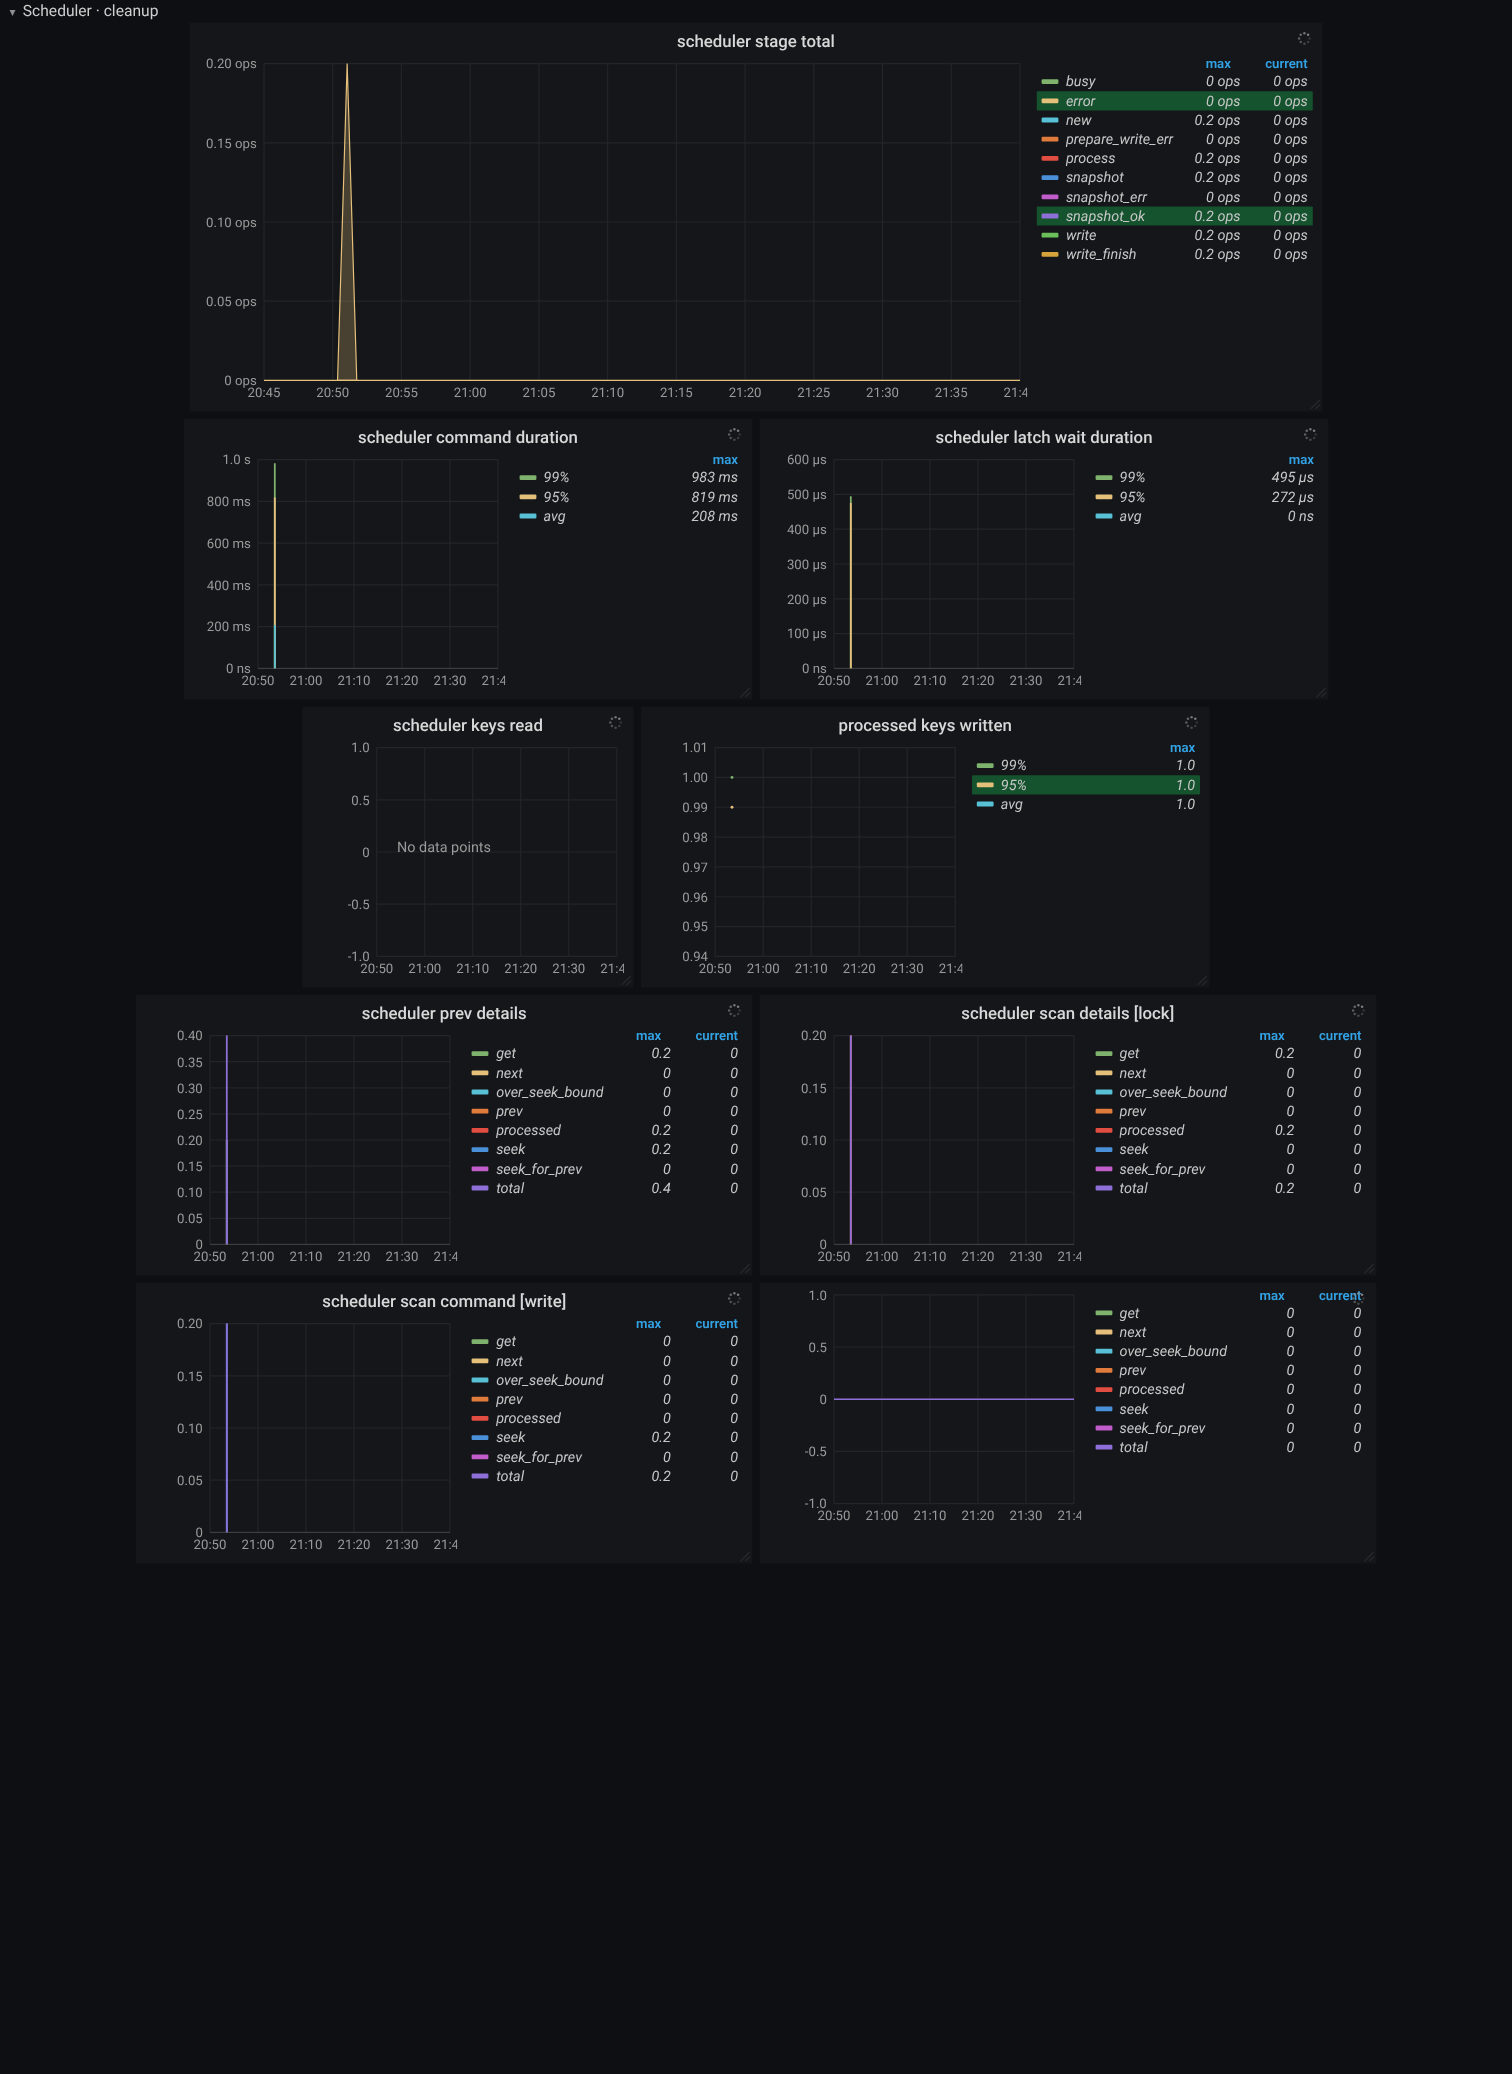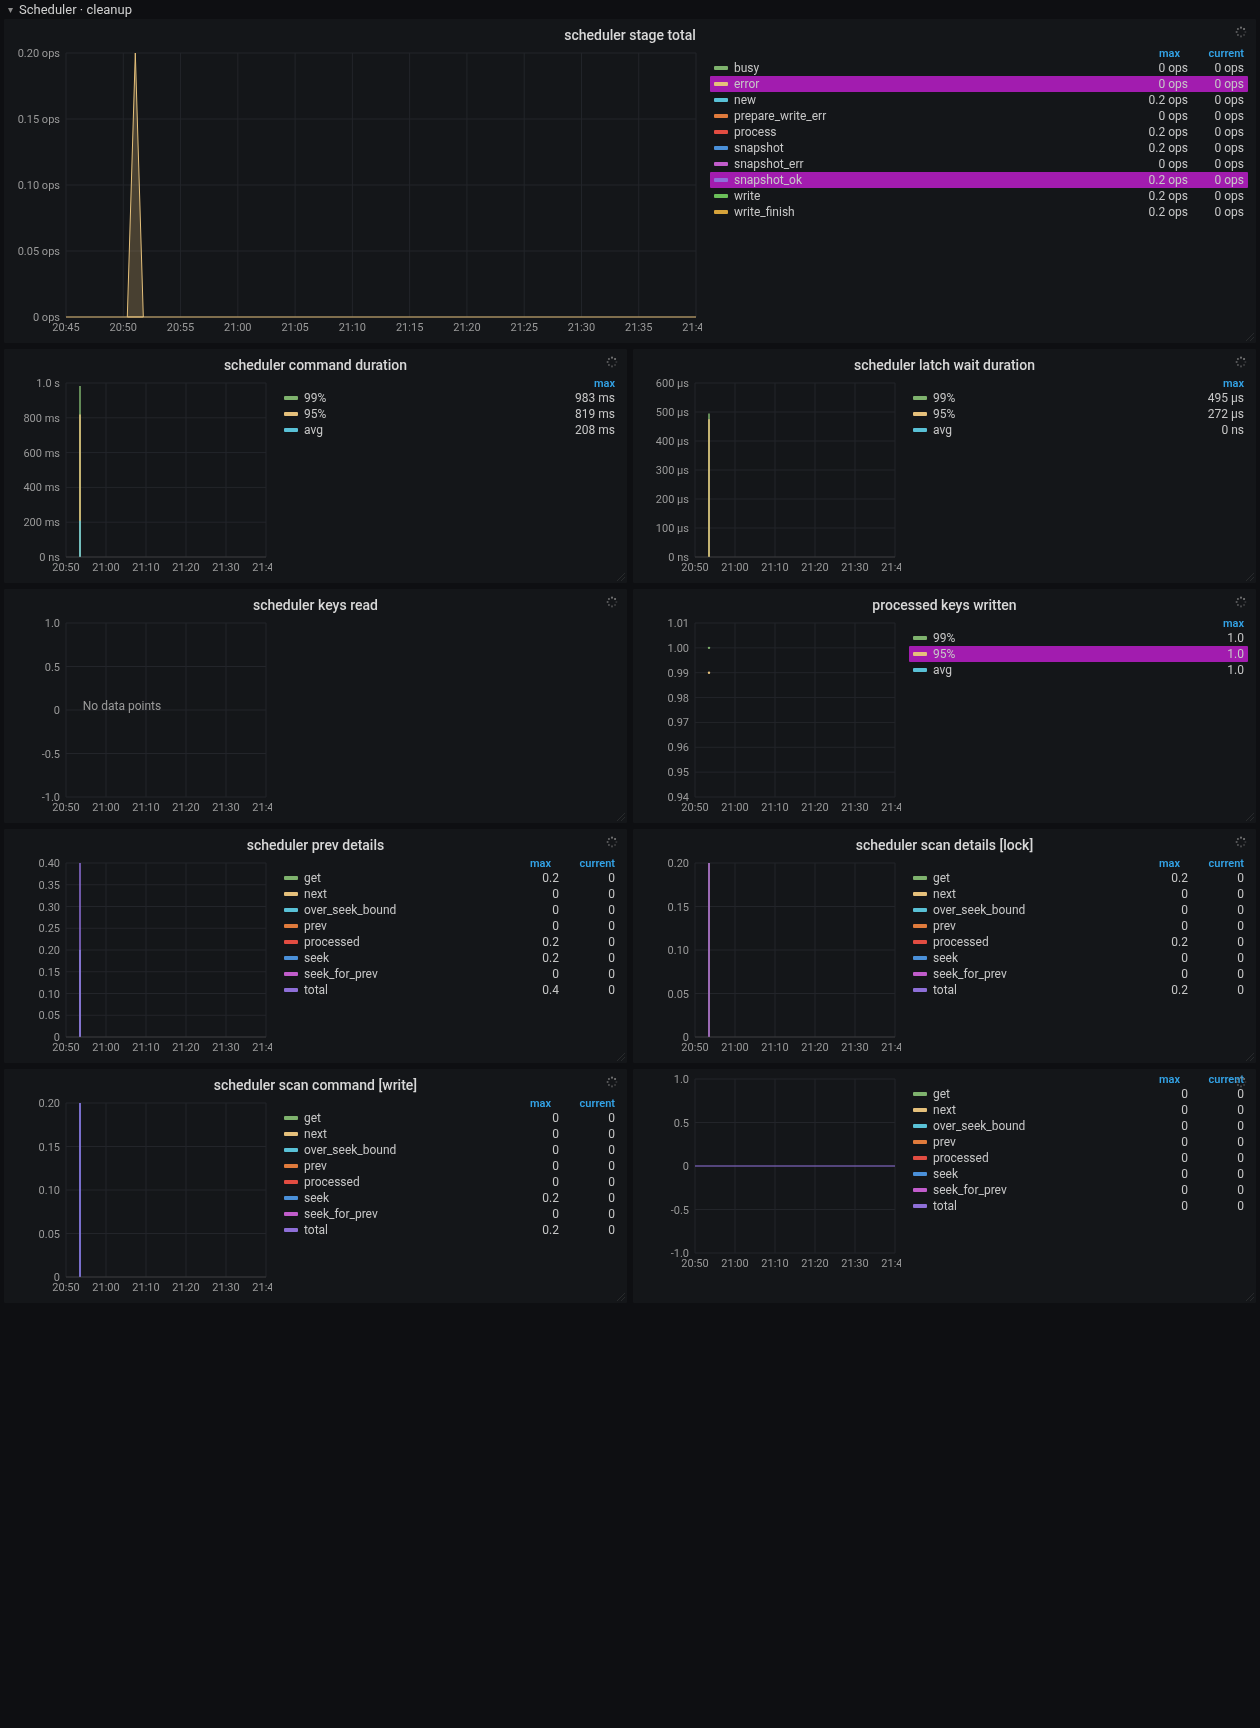--- a/index.html
+++ b/index.html
@@ -1,31 +1,31 @@
 <!DOCTYPE html>
 <html><head>
 <meta charset="utf-8">
 <style>
   * { margin:0; padding:0; box-sizing:border-box; }
   body { background:#0e0f12; color:#c7c8ca; font-family:Roboto,"Helvetica Neue",Arial,sans-serif; font-size:12px; }
   .row-header { display:flex; align-items:center; padding:2px 8px; color:#cfcfcf; font-size:13px; }
   .row-header .chev { margin-right:6px; font-size:10px; color:#8e8e8e; }
-  .dashboard { display:flex; flex-direction:column; gap:6px; padding:0 4px 8px; }
+  .dashboard { display:flex; flex-direction:column; gap:6px; padding:0 4px 8px;align-items:center; }
   .row { display:flex; gap:6px; }
   .panel { background:#141619; border-radius:1px; padding:4px 8px 6px; position:relative; flex:1; display:flex; flex-direction:column; }
   .panel.full { width:100%; }
   .panel-title { text-align:center; font-size:14px; color:#d8d8d8; padding:4px 0 4px; font-weight:500; }
   .panel-body { display:flex; flex:1; gap:8px; }
   .chart-col { display:flex; flex-direction:column; }
   .legend-col { display:flex; flex-direction:column; flex:1; min-width:190px; }
   .legend-header { display:flex; justify-content:flex-end; font-size:11px; color:#33a2e5; gap:8px; padding-right:4px; font-weight:600; }
   .legend-header span { width:56px; text-align:right; }
   .legend-rows { display:flex; flex-direction:column; }
-  .legend-row { display:flex; align-items:center; font-size:12px; color:#c7c7c7; padding:1px 4px; border-radius:1px; }
-  .legend-row.hl { background:#a21caf; }
+  .legend-row { display:flex; align-items:center; font-size:12px; color:#c7c7c7; padding:1px 4px; border-radius:1px;font-style:italic; }
+  .legend-row.hl { background:#14532d; }
   .legend-swatch { width:14px; height:4px; border-radius:1px; margin-right:6px; }
   .legend-name { flex:1; white-space:nowrap; overflow:hidden; text-overflow:ellipsis; }
   .legend-val { width:56px; text-align:right; color:#c7c7c7; }
   .spinner { position:absolute; top:6px; right:8px; width:14px; height:14px; }
   .spinner svg { width:14px; height:14px; }
   svg.plot { display:block; }
   .axis text { fill:#9a9a9a; font-size:11px; }
   .grid line { stroke:#23252a; stroke-width:1; }
   .nodata { fill:#9a9a9a; font-size:12px; }
   .resize-handle { position:absolute; right:2px; bottom:2px; width:8px; height:8px; opacity:.25; }

